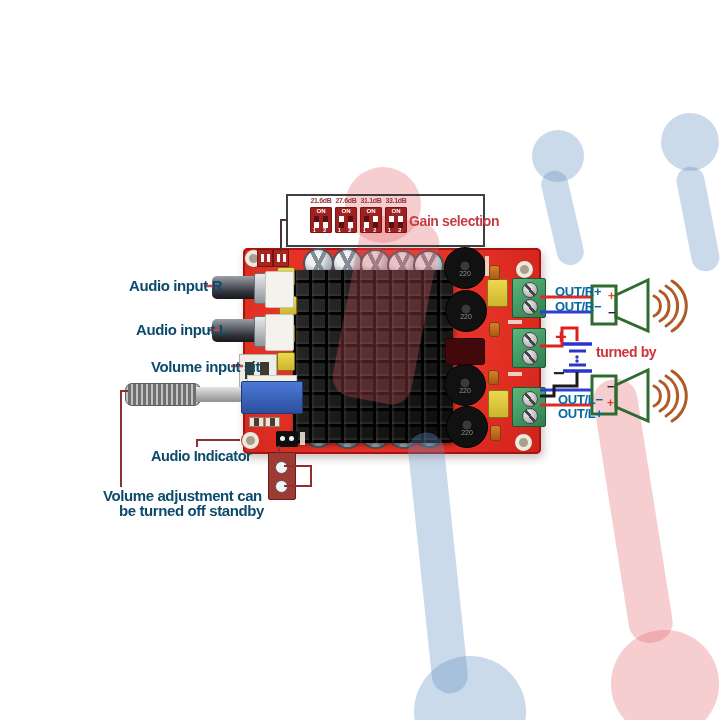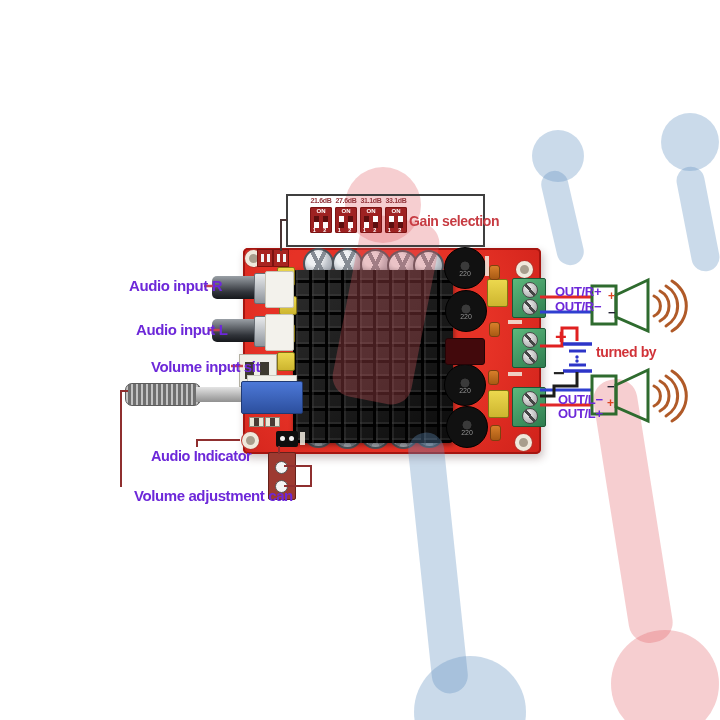--- a/index.html
+++ b/index.html
@@ -57,22 +57,22 @@
          background:
            linear-gradient(48deg,transparent 43%,#454545 43% 57%,transparent 57%),
            radial-gradient(circle at 38% 32%,#f0f0f0,#9a9a9a);}
   .dipmini{background:#a82420;border:1px solid #7c120f;}
   .dipmini::after{content:"";position:absolute;left:3px;top:4px;width:3px;height:8px;background:#f4f4f4;
                   box-shadow:6px 0 0 #f4f4f4;}
   .silk{background:#f2ece0;opacity:.85;}
   .redblock{background:#9d3a31;border:1px solid #66211a;border-radius:2px;}
   .pinhole{border-radius:50%;background:#f4f4f4;border:1px solid #555;}
   
-  .lbl{position:absolute;color:#6d28d9;font-weight:700;font-size:15px;letter-spacing:-0.4px;white-space:nowrap;}
-  .outlbl{position:absolute;color:#6d28d9;font-weight:700;font-size:13px;letter-spacing:-0.3px;white-space:nowrap;}
+  .lbl{position:absolute;color:#0c4a6e;font-weight:700;font-size:15px;letter-spacing:-0.4px;white-space:nowrap;}
+  .outlbl{position:absolute;color:#0369a1;font-weight:700;font-size:13px;letter-spacing:-0.3px;white-space:nowrap;}
   .mark{position:absolute;font-weight:700;white-space:nowrap;}
   .dblbl{position:absolute;width:26px;text-align:center;color:#93363c;font-size:7px;font-weight:700;
          white-space:nowrap;letter-spacing:-0.3px;}
   .dipsw{position:absolute;width:22px;height:26px;background:#9e2222;border-radius:2px;
          box-shadow:inset 0 0 0 1px #7c1414;}
   .dipsw .on{position:absolute;top:1px;left:0;width:100%;text-align:center;color:#fff;font-size:6px;font-weight:700;}
   .dipsw .slot{position:absolute;top:9px;width:5px;height:12px;background:#5c0f0f;}
   .dipsw .slot.s1{left:4px;} .dipsw .slot.s2{left:13px;}
   .dipsw .tg{position:absolute;width:5px;height:6px;background:#fdfdfd;}
   .dipsw .tg.t1{left:4px;} .dipsw .tg.t2{left:13px;}
@@ -268,21 +268,22 @@
         <span class="tg t2 up"></span>
       <span class="pins">1 2</span>
     </div>
 
     <div class="lbl" style="left:397px;top:213px;font-size:14px;color:#c73b42;">Gain selection</div>
 
     <div class="lbl" style="left:117px;top:277px;">Audio input R</div>
     <div class="lbl" style="left:124px;top:321px;">Audio input L</div>
     <div class="lbl" style="left:139px;top:358px;">Volume input sit</div>
     <div class="lbl" style="left:139px;top:448px;font-size:14.5px;">Audio Indicator</div>
-    <div class="lbl" style="left:122px;top:487px;">Volume adjustment can</div>
+    <div class="lbl" style="left:91px;top:487px;">Volume adjustment can</div>
+    <div class="lbl" style="left:107px;top:502px;">be turned off standby</div>
 
     <div class="outlbl" style="left:543px;top:284px;">OUT/R+</div>
     <div class="outlbl" style="left:543px;top:299px;">OUT/R−</div>
     <div class="outlbl" style="left:546px;top:392px;">OUT/L−</div>
     <div class="outlbl" style="left:546px;top:406px;">OUT/L+</div>
 
     <div class="mark" style="left:543px;top:326px;font-size:20px;color:#e02020;">+</div>
     <div class="mark" style="left:541px;top:362px;font-size:20px;color:#222;">−</div>
     <div class="lbl" style="left:584px;top:344px;font-size:14px;color:#d13238;">turned by</div>
 

